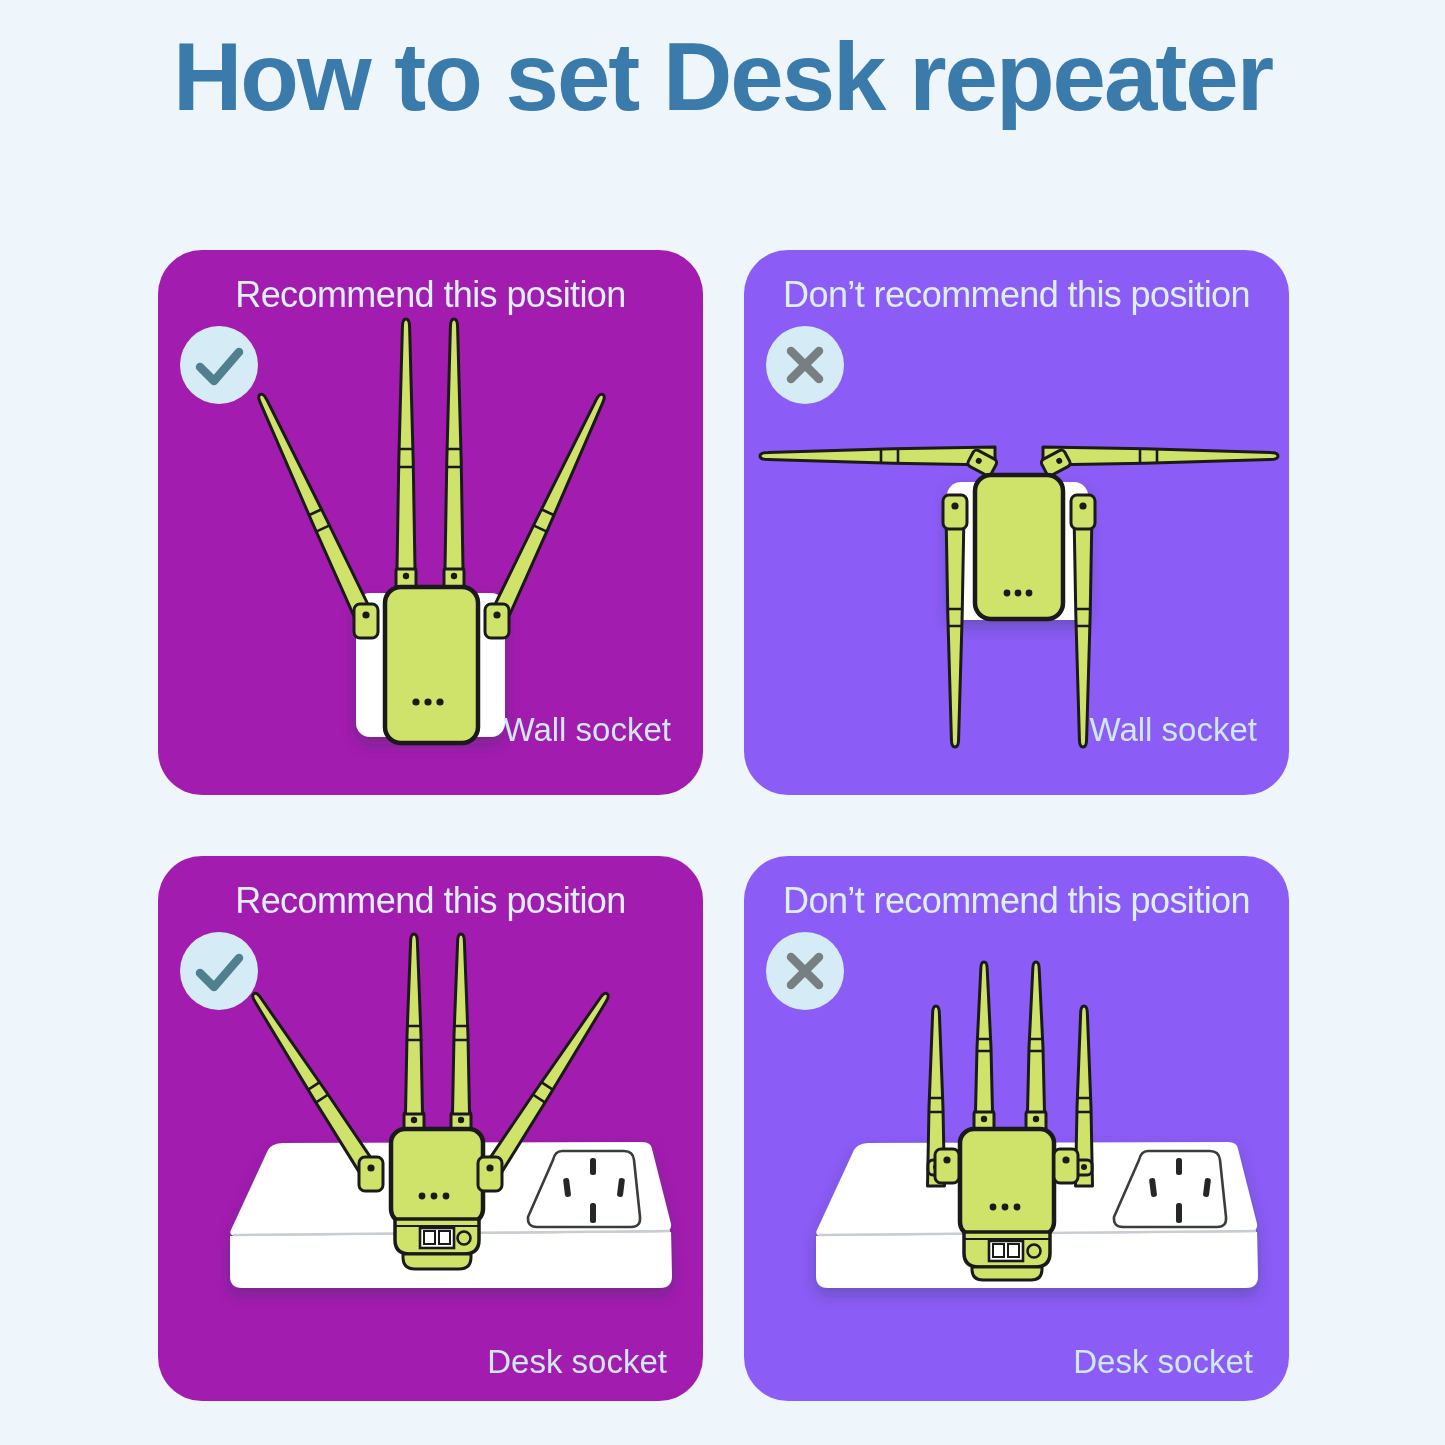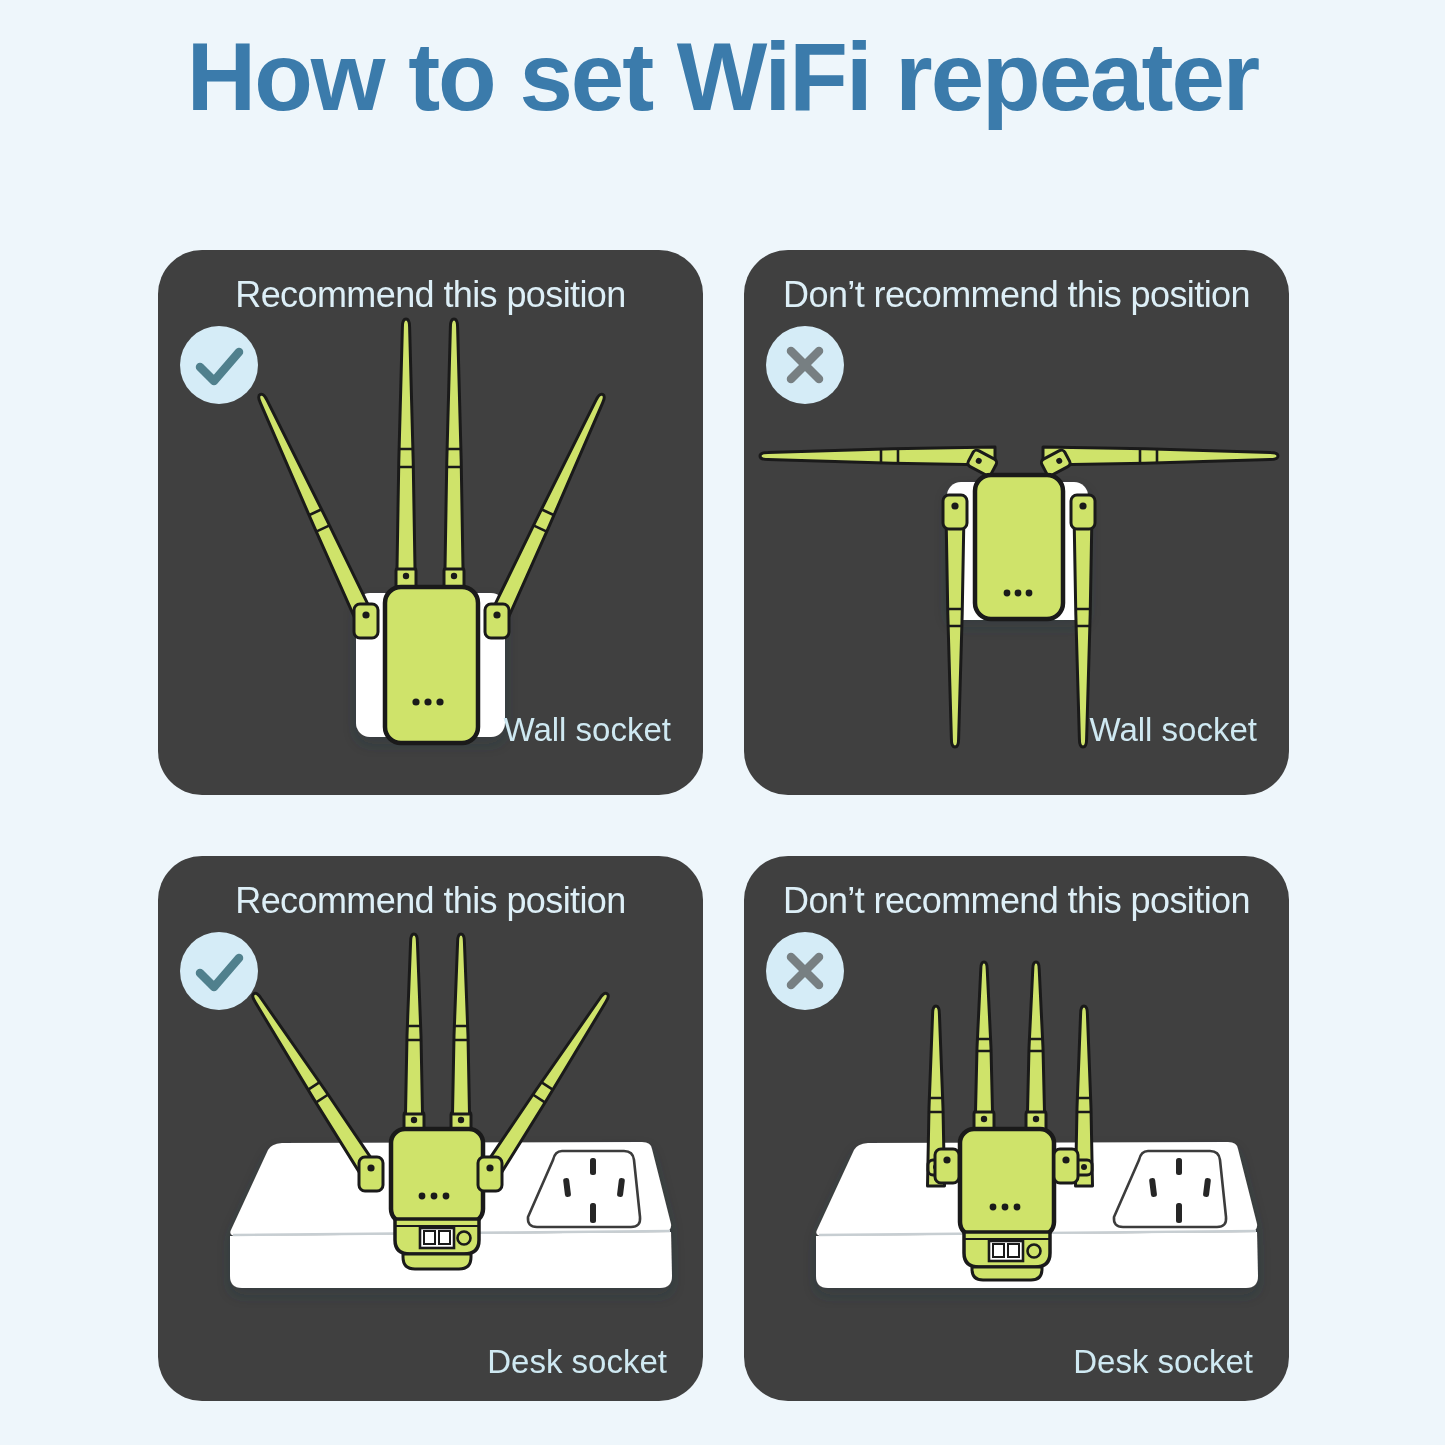--- a/index.html
+++ b/index.html
@@ -9,22 +9,22 @@
     font-family:"Liberation Sans","DejaVu Sans",sans-serif;
   }
   .page-title{
     position:absolute;top:22px;left:0;width:100%;margin:0;
     text-align:center;font-size:96px;font-weight:700;letter-spacing:-2px;
     color:#3b7bab;
   }
   .panel{
     position:absolute;width:545px;height:545px;border-radius:44px;overflow:hidden;
   }
-  .panel.teal{background:#404040;}
-  .panel.gray{background:#404040;}
+  .panel.teal{background:#a21caf;}
+  .panel.gray{background:#8b5cf6;}
   #panel-1{left:158px;top:250px;}
   #panel-2{left:744px;top:250px;}
   #panel-3{left:158px;top:856px;}
   #panel-4{left:744px;top:856px;}
   .panel-heading{
     position:absolute;top:24px;left:0;width:100%;margin:0;
     text-align:center;font-size:36px;font-weight:400;letter-spacing:-0.6px;
     color:#ddeff7;white-space:nowrap;
   }
   .badge{
@@ -84,21 +84,21 @@
     <g id="outlet">
       <path d="M20 0 L82 0 Q91 0 92 9 L98 66 Q99 76 89 76 L-5 76 Q-15 76 -14 66 L11 9 Q13 0 20 0 Z" fill="#ffffff" stroke="#3c3c3c" stroke-width="2.6" stroke-linejoin="round"></path>
       <rect x="48" y="7" width="6" height="17" rx="2.5" fill="#262626"></rect>
       <rect x="22" y="27" width="6" height="19" rx="2.5" fill="#262626" transform="rotate(-7 25 36)"></rect>
       <rect x="76" y="27" width="6" height="19" rx="2.5" fill="#262626" transform="rotate(7 79 36)"></rect>
       <rect x="48" y="52" width="6" height="20" rx="2.5" fill="#262626"></rect>
     </g>
   </defs>
 </svg>
 
-<h1 class="page-title">How to set WiFi repeater</h1>
+<h1 class="page-title">How to set Desk repeater</h1>
 
 <section class="panel teal" id="panel-1">
   <svg class="ill" viewBox="0 0 545 545">
     <rect x="198" y="343" width="149" height="144" rx="14" fill="#ffffff" filter="url(#soft-shadow)"></rect>
     <g>
       <use href="#ant250" transform="translate(208,371) rotate(-25)"></use>
     </g>
     <g>
       <use href="#ant250" transform="translate(339,371) rotate(25)"></use>
     </g>

